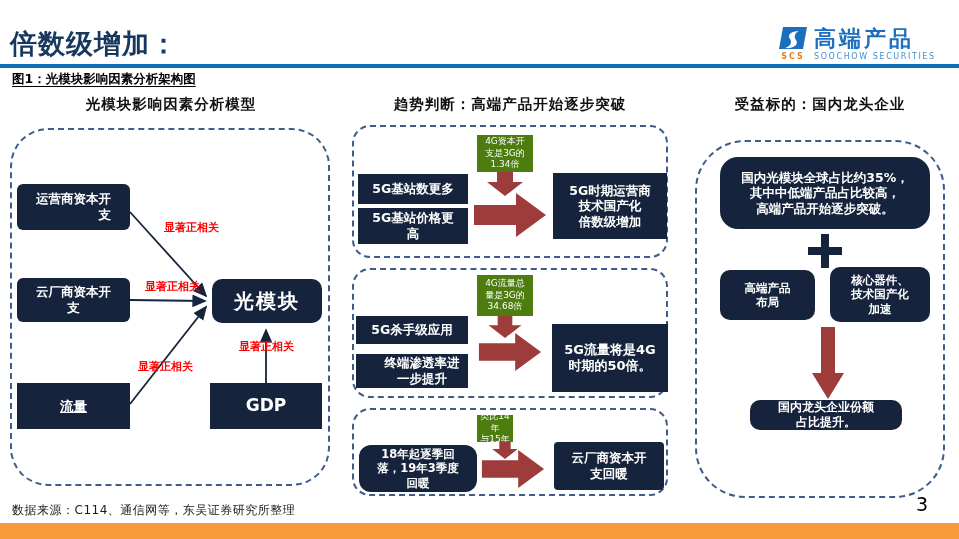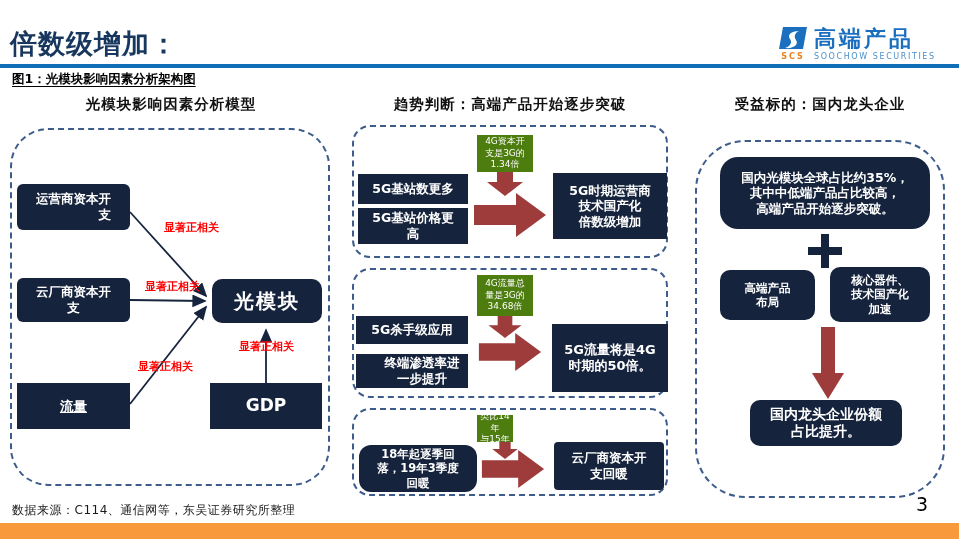--- a/index.html
+++ b/index.html
@@ -78,21 +78,21 @@
   #p2 .result  { left:198px; top:54px; width:116px; height:68px; font-size:13px; }
   #p3 .cause-0 { left:5px; top:35px; width:118px; height:47px; font-size:11.5px; border-radius:12px; }
   #p3 .result  { left:200px; top:32px; width:110px; height:48px; font-size:12.5px; border-radius:4px; }
 
   
   #r-summary    { left:23px;  top:15px;  width:210px; height:72px; font-size:12.5px; border-radius:18px; }
   #r-plus       { position:absolute; left:111px; top:92px; width:34px; height:34px; }
   #r-factor-0   { left:23px;  top:128px; width:95px;  height:50px; font-size:11.5px; border-radius:10px; }
   #r-factor-1   { left:133px; top:125px; width:100px; height:55px; font-size:11.5px; border-radius:10px; }
   #r-bigarrow   { position:absolute; left:115px; top:185px; width:32px; height:72px; }
-  #r-conclusion { left:53px;  top:258px; width:152px; height:46px; font-size:14px; border-radius:10px; }
+  #r-conclusion { left:53px;  top:258px; width:152px; height:30px; font-size:12px; border-radius:10px; }
 
   
   .source { position:absolute; left:12px; top:502px; font-size:12px; color:#1a1a1a; letter-spacing:0.5px; }
   .page-num { position:absolute; left:916px; top:493px; font-size:19px; color:#000; }
   .orange-bar { position:absolute; left:0; top:523px; width:959px; height:16px; background:#F8993C; }
 </style>
 </head>
 <body>
 
 <div id="page">

